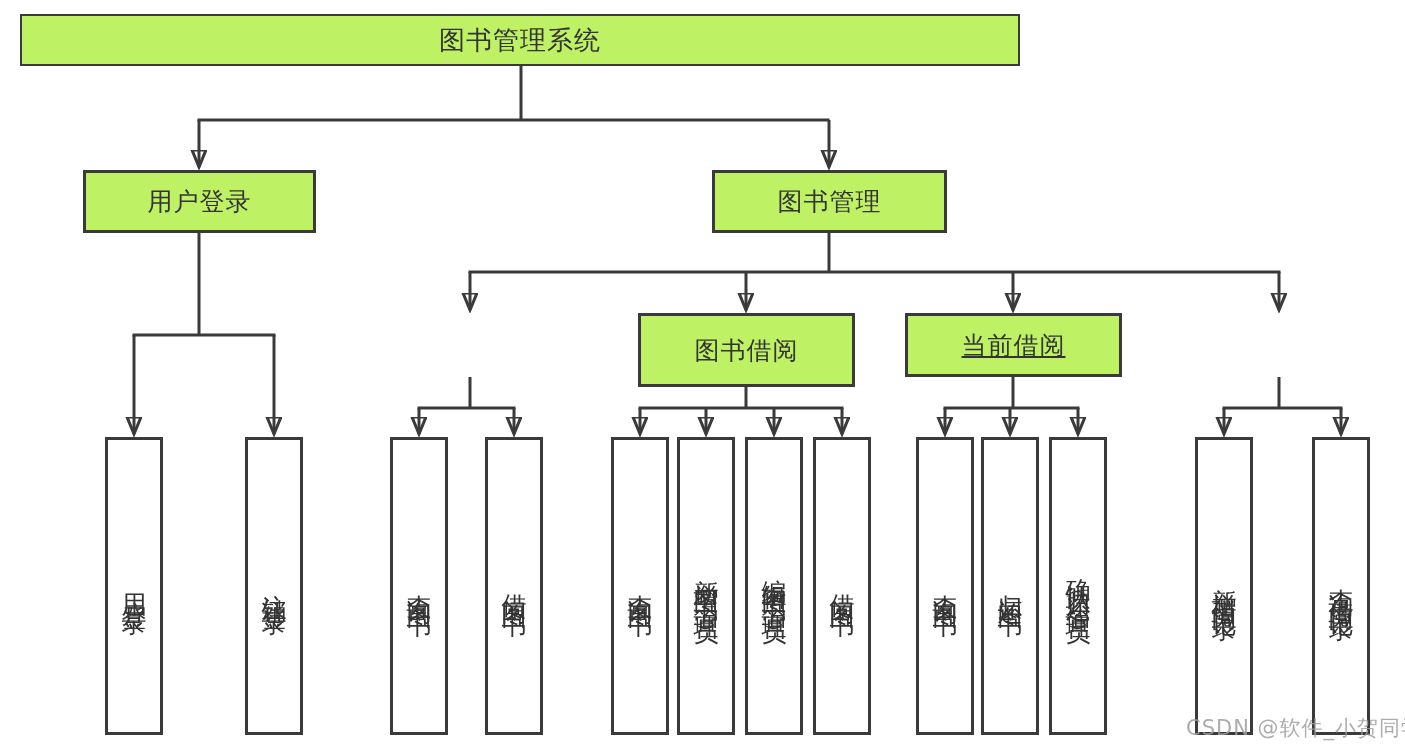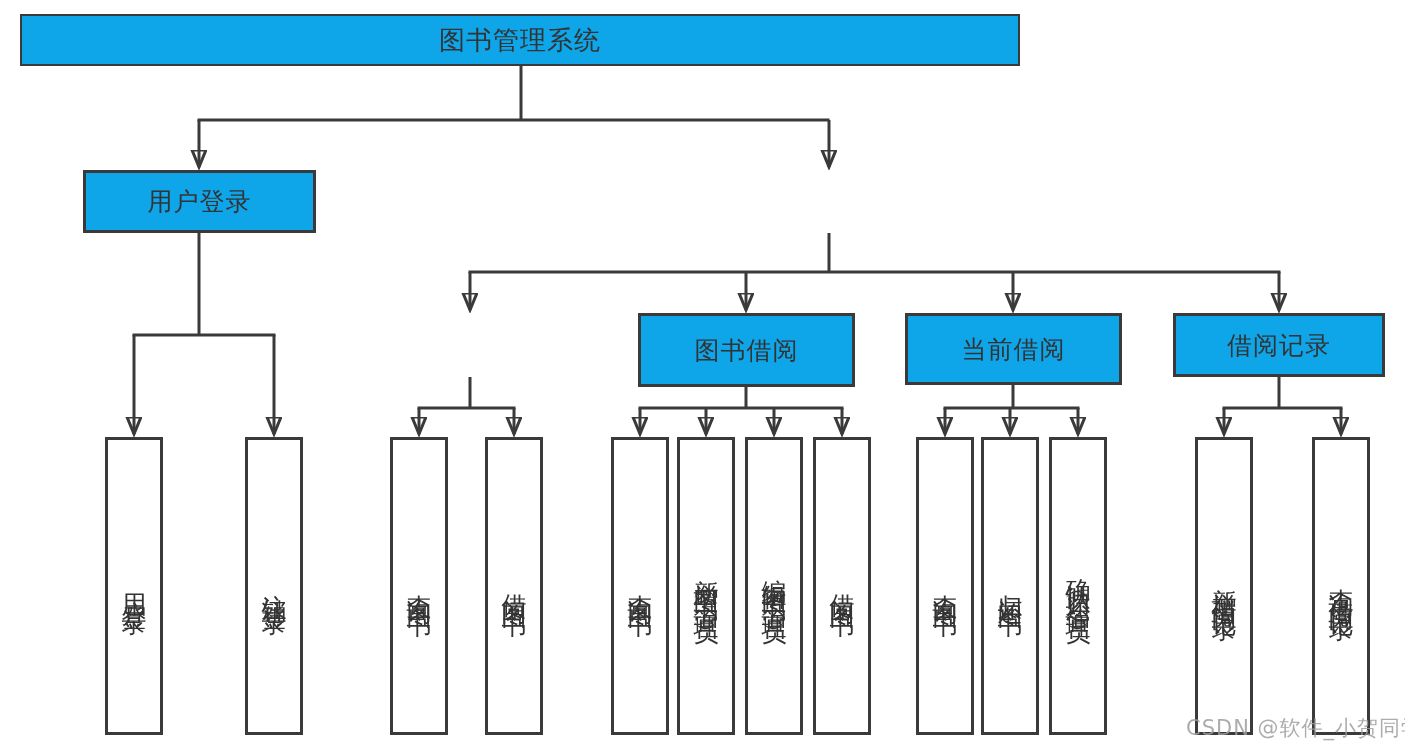--- a/index.html
+++ b/index.html
@@ -10,21 +10,21 @@
   html,body{background:#ffffff;}
   body{
     font-family:"DejaVu Sans","Liberation Sans",sans-serif;
     width:1405px;height:747px;overflow:hidden;position:relative;
   }
   #canvas{position:relative;width:1405px;height:747px;background:#ffffff;}
   svg.wires{position:absolute;left:0;top:0;z-index:1;}
   svg.wires path{stroke:var(--line);stroke-width:3;fill:none;}
 
   .hnode{
-    position:absolute;z-index:2;background:#0ea5e9;
+    position:absolute;z-index:2;background:#bef264;
     border:3px solid var(--line);
     display:flex;align-items:center;justify-content:center;
     font-size:25px;color:var(--text);letter-spacing:1px;
   }
   .hnode.root{border-width:2px;font-size:26px;}
 
   .leaf{
     position:absolute;z-index:2;background:#ffffff;
     border:3px solid var(--line);
     width:58px;height:298px;top:437px;
@@ -97,29 +97,29 @@
     <path d="M1341 408 V434" marker-end="url(#arrow)"></path>
   </svg>
 
   <div class="hnode root" style="left:20px;top:14px;width:1000px;height:52px;">
     <span>图书管理系统</span>
   </div>
 
   <div class="hnode" style="left:83px;top:170px;width:233px;height:63px;">
     <span>用户登录</span>
   </div>
+  <div class="hnode" style="left:712px;top:170px;width:235px;height:63px;">
+    <span>图书管理</span>
+  </div>
 
   <div class="hnode" style="left:638px;top:313px;width:217px;height:74px;">
     <span>图书借阅</span>
   </div>
-  <div class="hnode" style="left:905px;top:313px;width:217px;height:72px;">
+  <div class="hnode" style="left:905px;top:313px;width:217px;height:64px;text-decoration:underline;">
     <span>当前借阅</span>
-  </div>
-  <div class="hnode" style="left:1173px;top:313px;width:212px;height:64px;">
-    <span>借阅记录</span>
   </div>
 
   <div class="leaf" style="left:105px;">
     <span class="vtext">用户登录</span>
   </div>
   <div class="leaf" style="left:245px;">
     <span class="vtext">注销登录</span>
   </div>
 
   <div class="leaf" style="left:390px;">

